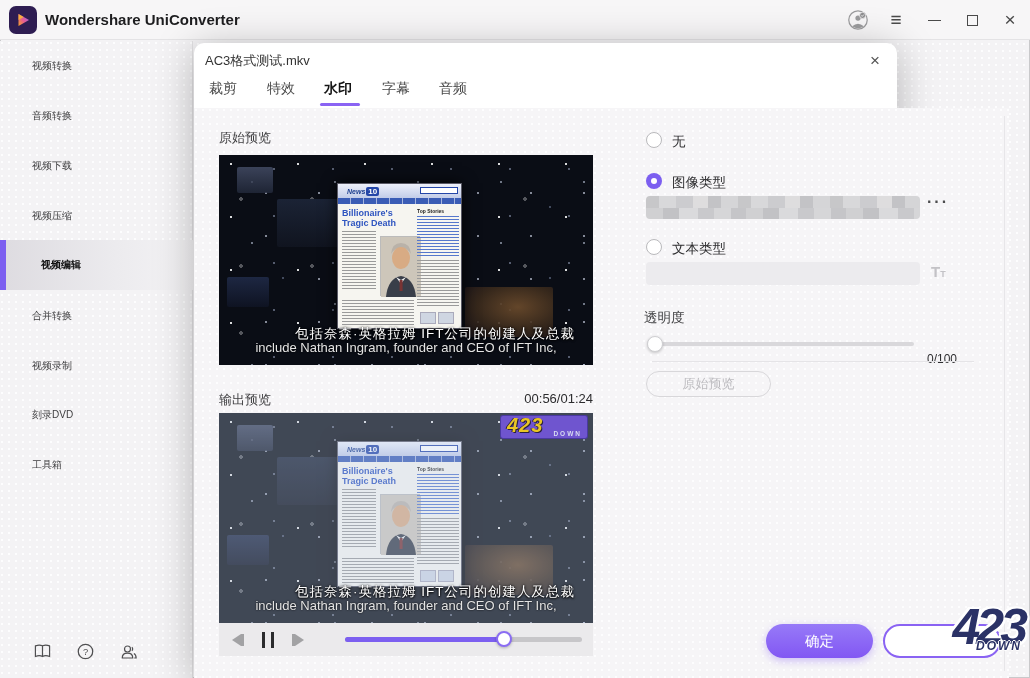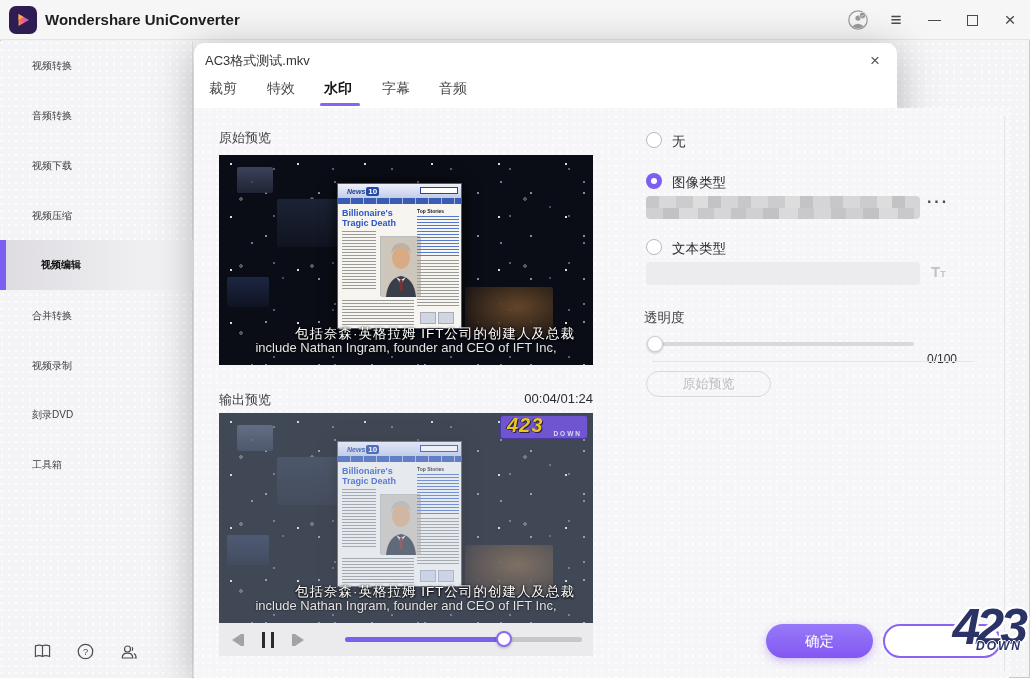--- a/index.html
+++ b/index.html
@@ -309,21 +309,21 @@
           <div class="wp-thumbs">
               <i></i>
               <i></i>
             </div>
         </div>
         <div class="subtitle-cn">包括奈森·英格拉姆  IFT公司的创建人及总裁</div>
         <div class="subtitle-en">include Nathan Ingram, founder and CEO of IFT Inc,</div>
       </div>
 
       <div class="sec-label" style="left:25px; top:283px">输出预览</div>
-      <div class="sec-label" style="left:299px; top:283px; width:100px; text-align:right; color:#2c2c2e;">00:04/01:24</div>
+      <div class="sec-label" style="left:299px; top:283px; width:100px; text-align:right; color:#2c2c2e;">00:56/01:24</div>
 
       <div class="preview" style="top:305px">
         <div class="spot spot-c"></div>
         <div class="spot spot-a"></div>
         <div class="spot spot-d"></div>
         <div class="spot spot-b"></div>
         <div class="webpage">
           <div class="wp-head">
               <span class="wp-news">News</span>
               <span class="wp-ten">10</span>

